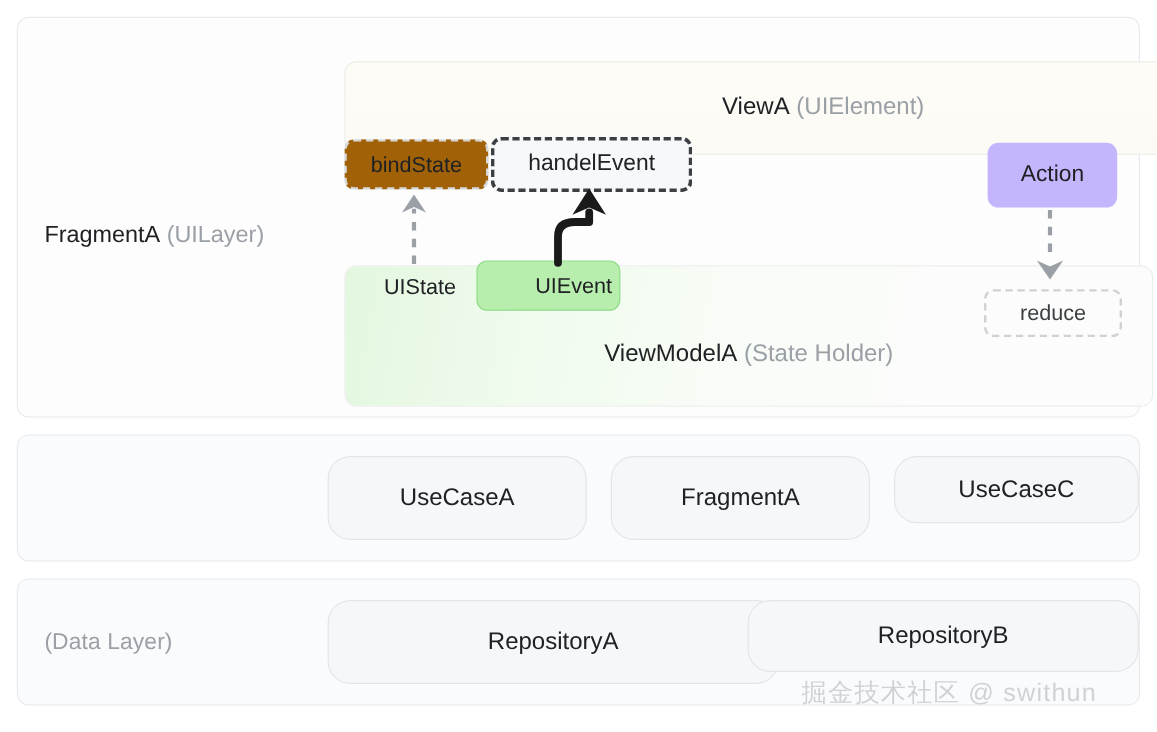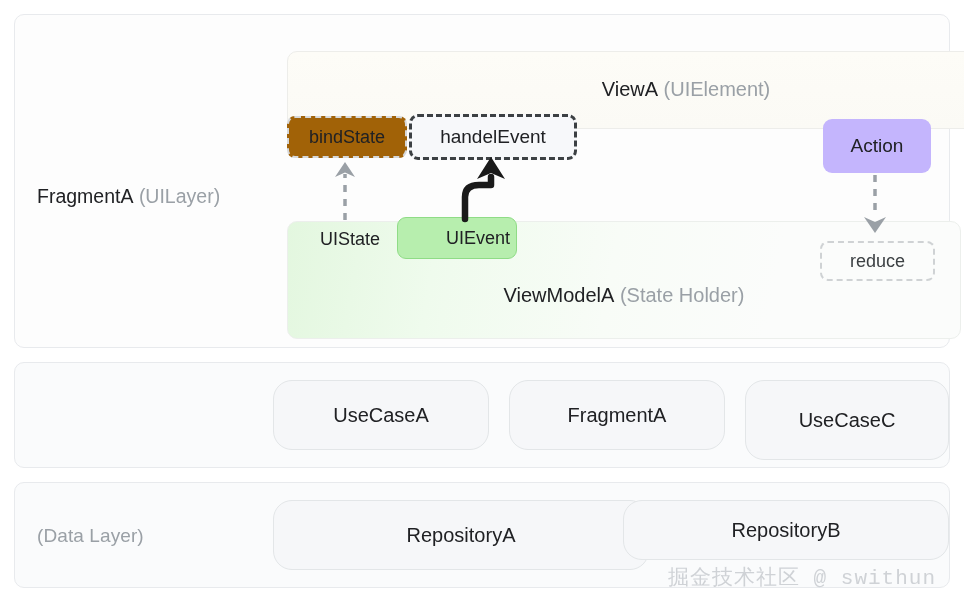--- a/index.html
+++ b/index.html
@@ -210,21 +210,21 @@
     border: 1px solid #e3e6e8;
     border-radius: 19px;
     background: #f6f7f9;
     font-size: 20px;
     color: #202124;
     white-space: nowrap;
   }
 
   #use-case-a { left: 258px; top: 17px; width: 216px; height: 70px; }
   #use-case-b { left: 494px; top: 17px; width: 216px; height: 70px; }
-  #use-case-c { left: 730px; top: 17px; width: 204px; height: 80px; }
+  #use-case-c { left: 730px; top: 17px; width: 204px; height: 56px; }
 
   #repository-a { left: 258px; top: 17px; width: 376px; height: 70px; }
   #repository-b { left: 608px; top: 17px; width: 326px; height: 60px; }
 
   
   .arrow-svg {
     position: absolute;
     overflow: visible;
     pointer-events: none;
   }
@@ -234,21 +234,21 @@
 
   
   #watermark {
     position: absolute;
     left: 668px;
     top: 563px;
     font-size: 21px;
     color: #cfd2d6;
     letter-spacing: 1px;
     white-space: nowrap;
-    font-family: Liberation Mono, monospace;
+    font-family: Liberation Sans, sans-serif;
   }
 </style>
 </head>
 <body>
 
 <div class="canvas">
 
   <div class="layer-card" id="ui-layer-card">
 
     <div id="fragment-label">

